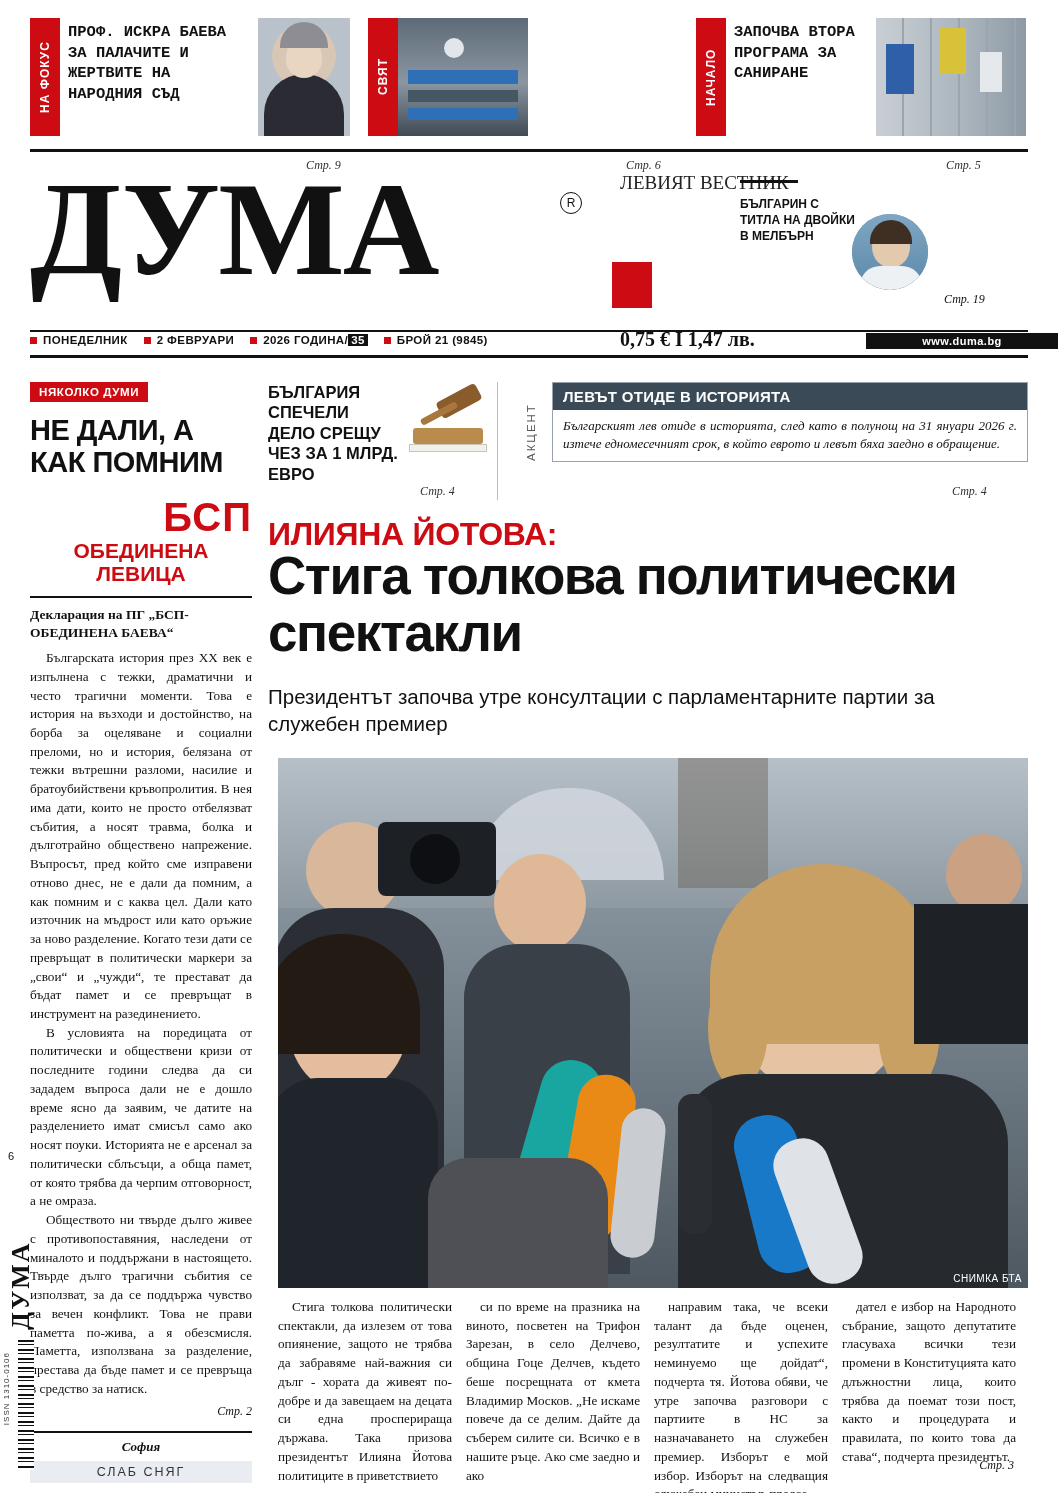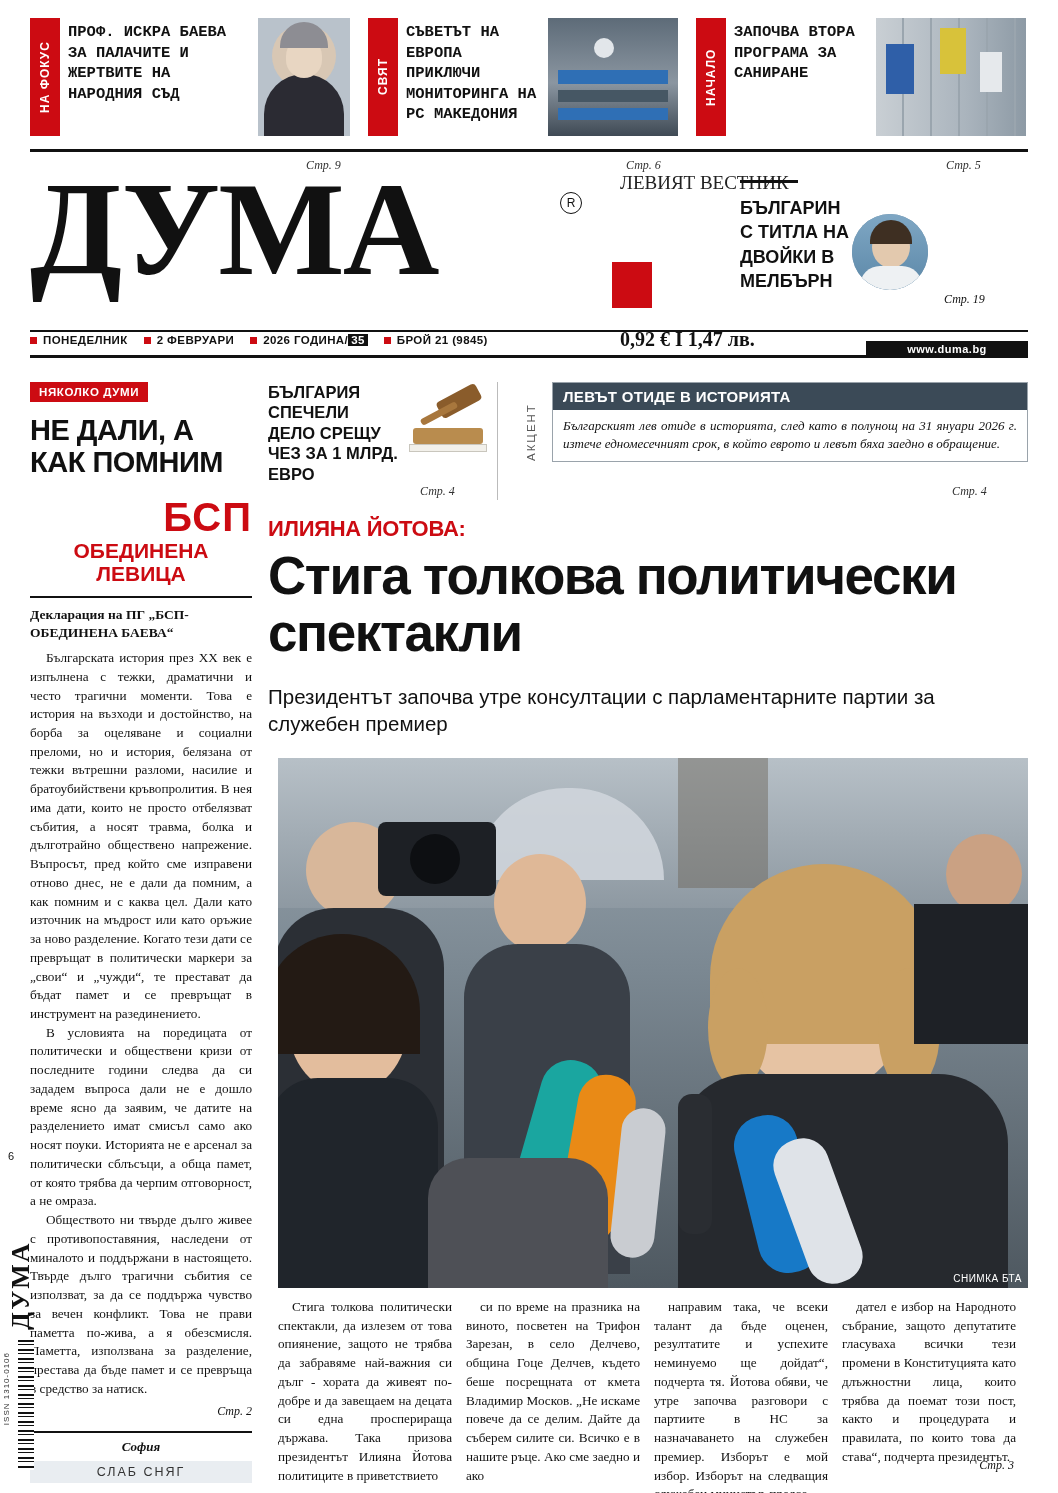--- a/index.html
+++ b/index.html
@@ -99,21 +99,21 @@
     position: absolute; left: 620px; top: 19px;
     font-family: "Liberation Serif", serif;
     font-size: 19px; line-height: 1.25; color: #222;
   }
   .mh-divider {
     position: absolute; left: 740px; top: 28px; width: 58px; height: 3px; background:#111;
   }
   .mh-promo {
     position: absolute; left: 740px; top: 44px; width: 118px;
     font-family: "Liberation Sans", sans-serif; font-weight: bold;
-    font-size: 18px; line-height: 1.35; text-transform: uppercase; color:#111;
+    font-size: 12px; line-height: 1.35; text-transform: uppercase; color:#111;
   }
   .mh-avatar {
     position: absolute; left: 852px; top: 62px; width: 76px; height: 76px; border-radius: 50%;
     background: #6d8fa8; overflow:hidden;
   }
   .mh-pg { position: absolute; left: 944px; top: 140px; font-style: italic; font-size: 12px; }
 
   .mh-rule1 { position: absolute; left: 30px; top: 178px; width: 998px; height: 2px; background:#111; }
   .mh-rule2 { position: absolute; left: 30px; top: 203px; width: 998px; height: 3px; background:#111; }
 
@@ -123,21 +123,21 @@
     font-weight: bold; letter-spacing: .4px; color:#111;
     display: flex; gap: 16px; align-items: center;
   }
   .mh-meta .sq { width: 7px; height: 7px; background:#cc0b12; display:inline-block; margin-right:6px; }
   .mh-meta .yr-b { background:#111; color:#fff; padding:0 3px; }
   .mh-price {
     position: absolute; left: 620px; top: 176px;
     font-family: "Liberation Serif", serif; font-size: 20px; font-weight: bold;
   }
   .mh-site {
-    position: absolute; left: 866px; top: 189px; width: 162px; height: 16px;
+    position: absolute; left: 866px; top: 181px; width: 192px; height: 16px;
     background: #111; color: #fff;
     font-family: "Liberation Sans", sans-serif; font-size: 11px; font-weight: bold;
     display: flex; align-items: center; justify-content: center; letter-spacing: .5px;
   }
 
   
   .leftcol { position: absolute; left: 30px; top: 382px; width: 222px; }
   .badge-red {
     display: inline-block; background:#cc0b12; color:#fff;
     font-family:"Liberation Sans", sans-serif; font-weight: bold; font-size: 11.5px;
@@ -223,21 +223,21 @@
     padding: 5px 10px; text-transform: uppercase; letter-spacing:.3px;
   }
   .akcent-body {
     padding: 7px 10px 8px; font-family:"Liberation Serif", serif; font-style: italic;
     font-size: 13px; line-height: 1.38; text-align: justify;
   }
 
   
   .kicker {
     position:absolute; left: 268px; top: 516px;
-    font-family:"Liberation Sans", sans-serif; font-weight:bold; font-size: 22px;
+    font-family:"Liberation Sans", sans-serif; font-weight:bold; font-size: 32px;
     color:#cc0b12; letter-spacing:-0.3px;
   }
   .headline {
     position:absolute; left: 268px; top: 548px; width: 760px;
     font-family:"Liberation Sans", sans-serif; font-weight:bold;
     font-size: 53px; line-height: 1.07; color:#111; letter-spacing:-1.4px;
   }
   .subhead {
     position:absolute; left: 268px; top: 684px; width: 700px;
     font-family:"Liberation Sans", sans-serif; font-size: 20.5px; line-height: 1.3; color:#111;
@@ -274,21 +274,20 @@
     <div class="teaser-img">
       <div class="blob" style="left:14px;top:6px;width:64px;height:64px;background:#d8c7b4;"></div>
       <div class="blob" style="left:6px;top:56px;width:80px;height:70px;background:#2b2b33;border-radius:40px 40px 0 0;"></div>
       <div class="blob" style="left:28px;top:20px;width:36px;height:40px;background:#e8d6c2;border-radius:18px;"></div>
       <div class="blob" style="left:22px;top:4px;width:48px;height:26px;background:#8d8d93;border-radius:24px 24px 0 0;"></div>
     </div>
   </div>
 
   <div class="teaser t2">
     <div class="teaser-tag">СВЯТ</div>
-    <div class="teaser-text">СЪВЕТЪТ НА ЕВРОПА ПРИКЛЮЧИ МОНИТОРИНГА НА РС МАКЕДОНИЯ</div>
     <div class="teaser-img">
       <div style="position:absolute;inset:0;background:linear-gradient(180deg,#5d6b78 0%,#8b96a1 55%,#3f4a55 100%);"></div>
       <div style="position:absolute;left:10px;top:52px;width:110px;height:14px;background:#2f6fb5;"></div>
       <div style="position:absolute;left:10px;top:72px;width:110px;height:12px;background:#465764;"></div>
       <div style="position:absolute;left:10px;top:90px;width:110px;height:12px;background:#2f6fb5;"></div>
       <div class="blob" style="left:46px;top:20px;width:20px;height:20px;background:#e2e6ea;"></div>
     </div>
   </div>
 
   <div class="teaser t3">
@@ -326,21 +325,21 @@
 
   <div class="mh-rule1"></div>
   <div class="mh-rule2"></div>
 
   <div class="mh-meta">
     <span><span class="sq"></span><span>ПОНЕДЕЛНИК</span></span>
     <span><span class="sq"></span><span>2 ФЕВРУАРИ</span></span>
     <span><span class="sq"></span><span>2026 ГОДИНА/</span><span class="yr-b">35</span></span>
     <span><span class="sq"></span><span>БРОЙ 21 (9845)</span></span>
   </div>
-  <div class="mh-price">0,92 € I 1,47 лв.</div>
+  <div class="mh-price">0,75 € I 1,47 лв.</div>
   <div class="mh-site">www.duma.bg</div>
 </div>
 
 <div class="leftcol">
   <div class="badge-red">НЯКОЛКО ДУМИ</div>
   <div class="lead-title">НЕ ДАЛИ, А КАК ПОМНИМ</div>
 
   <div class="bsp-logo">
     <div class="bsp-top">БСП</div>
     <div class="bsp-bottom">ОБЕДИНЕНА ЛЕВИЦА</div>

